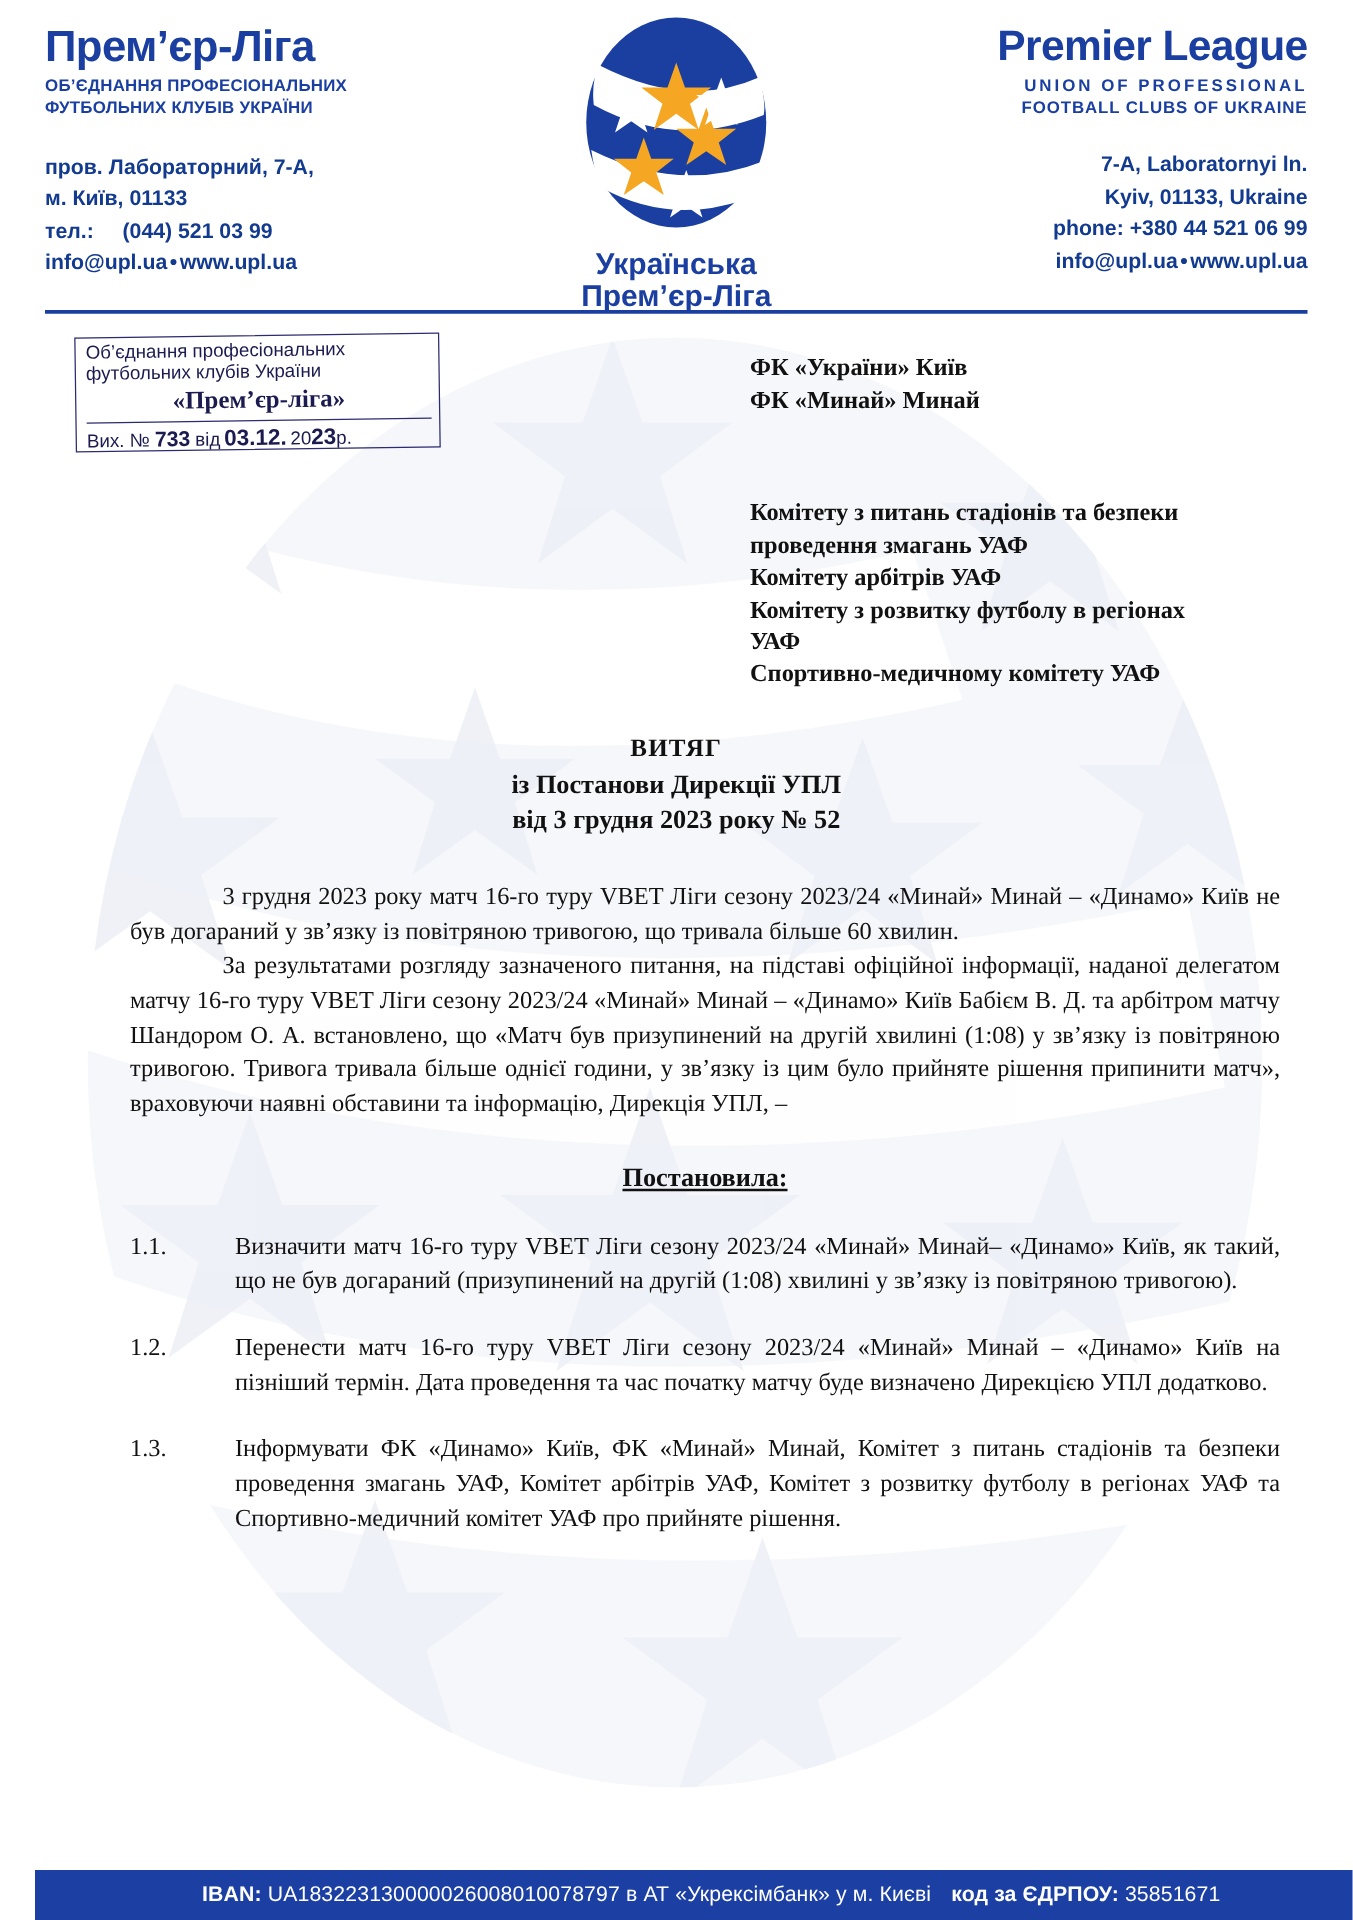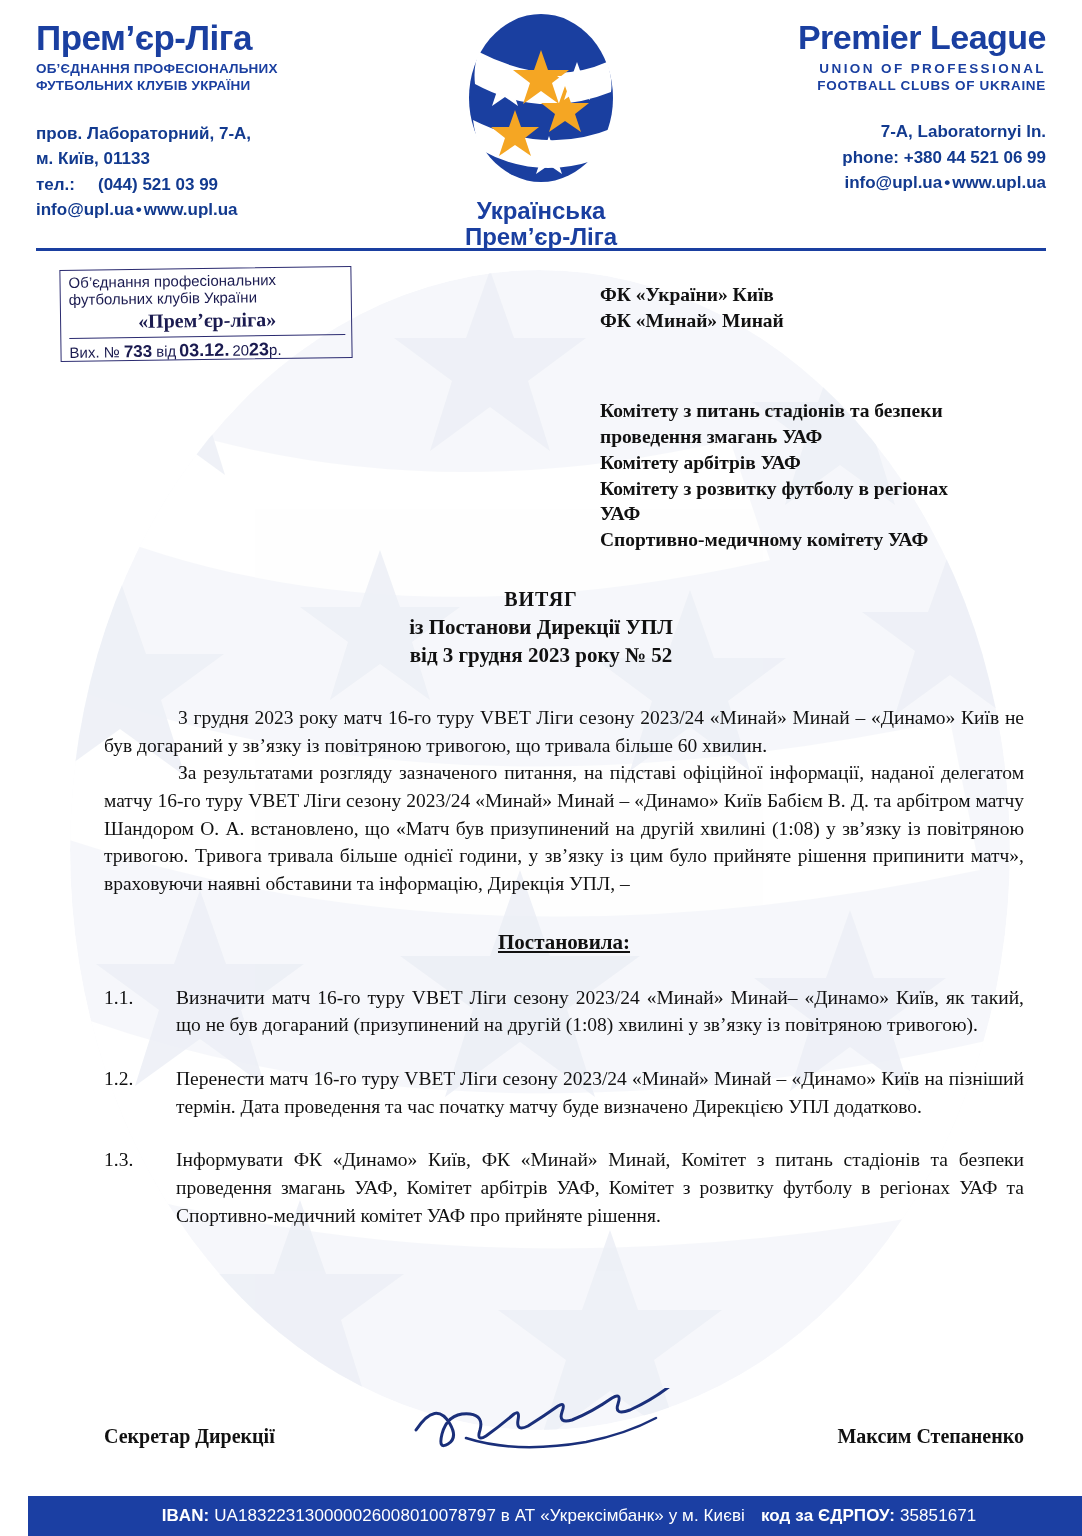--- a/index.html
+++ b/index.html
@@ -131,21 +131,21 @@
 
   .para { margin-top: 14px; text-indent: 74px; }
   .para.p2 { margin-top: 0px; }
 
   .postanovyla {
     text-align: center; font-weight: bold; font-size: 21px;
     text-decoration: underline; margin-top: 30px;
   }
 
   .num-list { margin-top: 26px; }
-  .num-row { display: flex; gap: 0px; margin-bottom: 26px; justify-content: center; }
+  .num-row { display: flex; gap: 12px; margin-bottom: 26px; justify-content: center; }
   .num-row .n { width: 72px; flex: none; }
   .num-row .c { flex: 1; text-align: justify; }
 
   
   .sign {
     position: absolute; left: 104px; right: 58px; top: 1388px;
     display: flex; align-items: flex-end; justify-content: space-between;
     font-size: 20px; font-weight: bold;
   }
   .sign .sig-mid { position: relative; width: 300px; height: 60px; }
@@ -236,20 +236,21 @@
       <div class="logo-cap">Українська</div>
       <div class="logo-cap" style="margin-top:0">Прем’єр-Ліга</div>
     </div>
 
     <div class="hdr-right">
       <div class="brand-en">Premier League</div>
       <div class="brand-sub-en1">UNION OF PROFESSIONAL</div>
       <div class="brand-sub-en2">FOOTBALL CLUBS OF UKRAINE</div>
       <div class="contact">
         <div>7-A, Laboratornyi ln.</div>
+        <div>Kyiv, 01133, Ukraine</div>
         <div>phone: +380 44 521 06 99</div>
         <div>
           <span>info@upl.ua</span><span class="sep-dot">•</span><span>www.upl.ua</span>
         </div>
       </div>
     </div>
 
     <div class="hdr-rule"></div>
   </div>
 
@@ -295,30 +296,20 @@
         <div class="n">1.2.</div>
         <div class="c">Перенести матч 16-го туру VBET Ліги сезону 2023/24 «Минай» Минай – «Динамо» Київ на пізніший термін. Дата проведення та час початку матчу буде визначено Дирекцією УПЛ додатково.</div>
       </div>
       <div class="num-row">
         <div class="n">1.3.</div>
         <div class="c">Інформувати ФК «Динамо» Київ, ФК «Минай» Минай, Комітет з питань стадіонів та безпеки проведення змагань УАФ, Комітет арбітрів УАФ, Комітет з розвитку футболу в регіонах УАФ та Спортивно-медичний комітет УАФ про прийняте рішення.</div>
       </div>
     </div>
   </div>
 
-  <div class="sign">
-    <div>Секретар Дирекції</div>
-    <div class="sig-mid">
-      <svg width="300" height="70" viewBox="0 0 300 70">
-        <path d="M10 42 q20 -30 34 -6 q8 14 -2 20 q-10 6 -6 -10 q6 -22 28 -20 q14 2 10 16 q-4 12 6 6 q14 -10 28 -22 q6 -4 4 6 q-2 12 10 6 q16 -10 30 -20 q8 -5 4 6 q-4 12 10 8 q20 -8 40 -22 q10 -6 6 6 q-4 12 12 6 q22 -10 40 -24" fill="none" stroke="#1a2f7a" stroke-width="3" stroke-linecap="round"></path>
-        <path d="M60 50 q50 16 120 4 q40 -8 70 -24" fill="none" stroke="#1a2f7a" stroke-width="2.5" stroke-linecap="round"></path>
-      </svg>
-    </div>
-    <div>Максим Степаненко</div>
-  </div>
 
   <div class="footer">
     <b>IBAN:</b>
       <span>&nbsp;</span>
       <span>UA183223130000026008010078797 в АТ «Укрексімбанк» у м. Києві</span>
       <span class="gap"></span>
       <b>код за ЄДРПОУ:</b>
       <span>&nbsp;</span>
       <span>35851671</span>
   </div>

